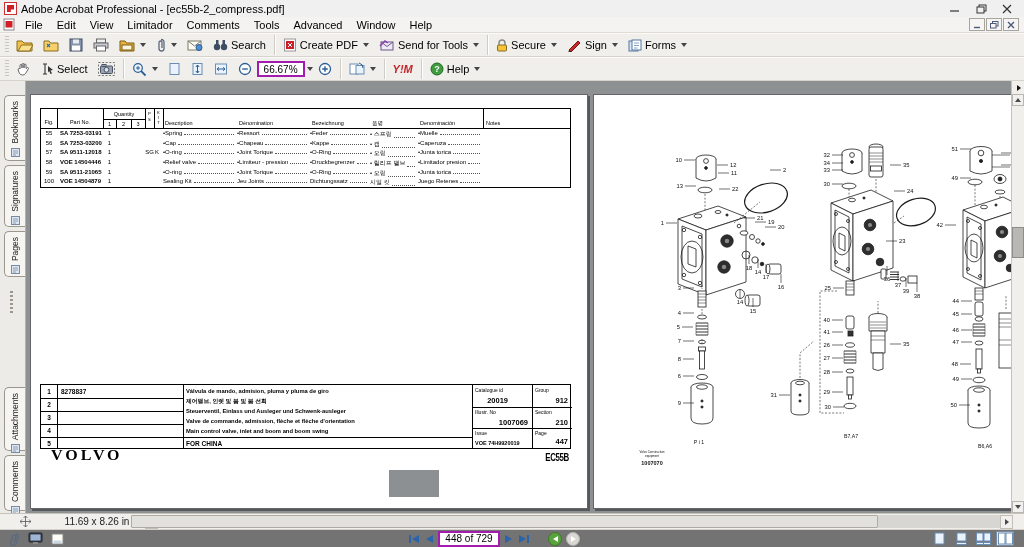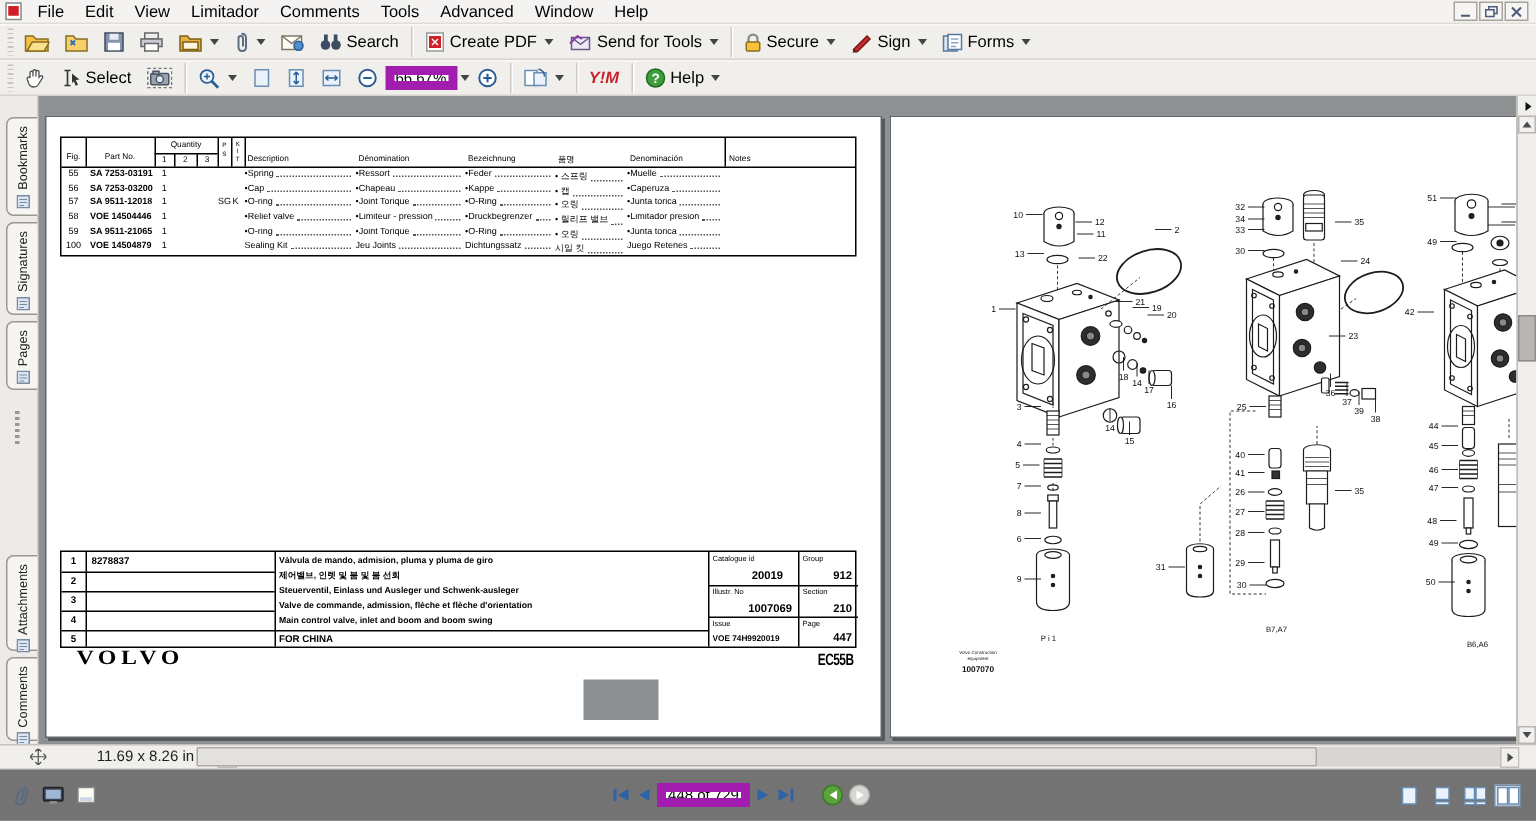--- a/index.html
+++ b/index.html
@@ -19,21 +19,21 @@
   .menu-item{padding:1px 7px;font-size:11px;cursor:default;}
   .mdi{display:flex;gap:1px;margin-left:auto;margin-right:2px;}
   .mdibtn{width:16px;height:13px;border:1px solid #a7a49e;background:#f6f5f3;display:flex;align-items:center;justify-content:center;}
 
   
   .tb{height:24px;background:#f1efec;border-top:1px solid #fbfaf8;border-bottom:1px solid #d6d3cc;display:flex;align-items:center;padding:0 3px;flex:0 0 auto;}
   .grip{width:4px;height:18px;margin:0 2px;background:repeating-linear-gradient(#c9c6bf 0 1px,transparent 1px 3px);}
   .tbtn{display:flex;align-items:center;gap:3px;padding:2px 4px;border:1px solid transparent;border-radius:2px;white-space:nowrap;font-size:11px;}
   .dd{width:0;height:0;border-left:3px solid transparent;border-right:3px solid transparent;border-top:4px solid #444;margin-left:2px;}
   .sep{width:1px;height:20px;background:#cfccc5;margin:0 3px;box-shadow:1px 0 0 #fff;}
-  .zoombox,.pagebox{background:#fff;border:6px solid #a21caf;font-size:10px;text-align:center;height:16px;font-family:"Liberation Sans",sans-serif;}
+  .zoombox,.pagebox{background:#fff;border:2px solid #a21caf;font-size:10px;text-align:center;height:16px;font-family:"Liberation Sans",sans-serif;}
   .zoombox{width:48px;}
   .pagebox{width:62px;}
   .icon{display:inline-block;line-height:0;}
 
   
   .workspace{height:432px;display:flex;flex:0 0 auto;position:relative;}
   .navtabs{width:26px;background:#ecebe7;border-right:1px solid #b5b2ac;position:relative;flex:0 0 auto;}
   .navtab{position:absolute;left:4px;width:21px;background:#f6f5f2;border:1px solid #9a978f;border-right:none;border-radius:5px 0 0 5px;display:flex;flex-direction:column;align-items:center;padding:5px 0 3px;}
   .navtab .vtext{writing-mode:vertical-rl;transform:rotate(180deg);font-size:8.5px;color:#222;flex:1;}
   .navtab .ticon{margin-top:3px;}
@@ -109,20 +109,40 @@
   .vb{width:18px;height:15px;display:flex;align-items:center;justify-content:center;border:1px solid transparent;}
   .vb.pressed{border:1px solid #7a8aa0;background:#dce6f2;}
 
   svg text{font-family:"Liberation Sans",sans-serif;}
 </style>
 </head>
 <body>
 
 <div class="app">
 
+  <div class="titlebar">
+    <span class="appicon icon"></span>
+    <span class="title">Adobe Acrobat Professional - [ec55b-2_compress.pdf]</span>
+    <span class="winbtn">
+        <svg width="10" height="9">
+          <line x1="0" y1="7" x2="9" y2="7" stroke="#333" stroke-width="1.2"></line>
+        </svg>
+      </span>
+    <span class="winbtn">
+        <svg width="11" height="10">
+          <rect x="3" y="1" width="7" height="6" fill="none" stroke="#333"></rect>
+          <rect x="1" y="3" width="7" height="6" fill="#f0f0f0" stroke="#333"></rect>
+        </svg>
+      </span>
+    <span class="winbtn">
+        <svg width="10" height="10">
+          <path d="M1 1 L9 9 M9 1 L1 9" stroke="#333" stroke-width="1.2"></path>
+        </svg>
+      </span>
+  </div>
 
   <div class="menubar">
     <span class="icon" style="margin-right:3px"><svg width="12" height="13">
           <rect x="1" y="1" width="10" height="11" fill="#fff" stroke="#888"></rect>
           <rect x="2.5" y="3" width="7" height="6.5" fill="#d01f26"></rect>
         </svg></span>
     <span id="menu-items" style="display:flex">
         <span class="menu-item">File</span>
         <span class="menu-item">Edit</span>
         <span class="menu-item">View</span>
@@ -600,21 +620,21 @@
           <div class="cell" style="left:20px;top:3px;font-size:6.5px;font-weight:bold">8278837</div>
           <div class="titles-block" id="info-titles">
               <div>Válvula de mando, admision, pluma y pluma de giro</div>
               <div>제어밸브, 인렛 및 붐 및 붐 선회</div>
               <div>Steuerventil, Einlass und Ausleger und Schwenk-ausleger</div>
               <div>Valve de commande, admission, flèche et flèche d'orientation</div>
               <div>Main control valve, inlet and boom and boom swing</div>
             </div>
           <div class="cell" style="left:145px;top:55px;font-size:6.5px;font-weight:bold">FOR CHINA</div>
           <div class="cell lbl" style="left:434px;top:2px">Catalogue id</div>
-          <div class="cell val" style="left:428px;top:11px;width:53px">20019</div>
+          <div class="cell val" style="left:414px;top:11px;width:53px">20019</div>
           <div class="cell lbl" style="left:494px;top:2px">Group</div>
           <div class="cell val" style="left:494px;top:11px;width:33px">912</div>
           <div class="cell lbl" style="left:434px;top:23.6px">Illustr. No</div>
           <div class="cell val" style="left:434px;top:32.6px;width:53px">1007069</div>
           <div class="cell lbl" style="left:494px;top:23.6px">Section</div>
           <div class="cell val" style="left:494px;top:32.6px;width:33px">210</div>
           <div class="cell lbl" style="left:434px;top:45.3px">Issue</div>
           <div class="cell" style="left:434px;top:55px;font-size:5.5px;font-weight:bold">VOE 74H9920019</div>
           <div class="cell lbl" style="left:494px;top:45.3px">Page</div>
           <div class="cell val" style="left:494px;top:52px;width:33px">447</div>

